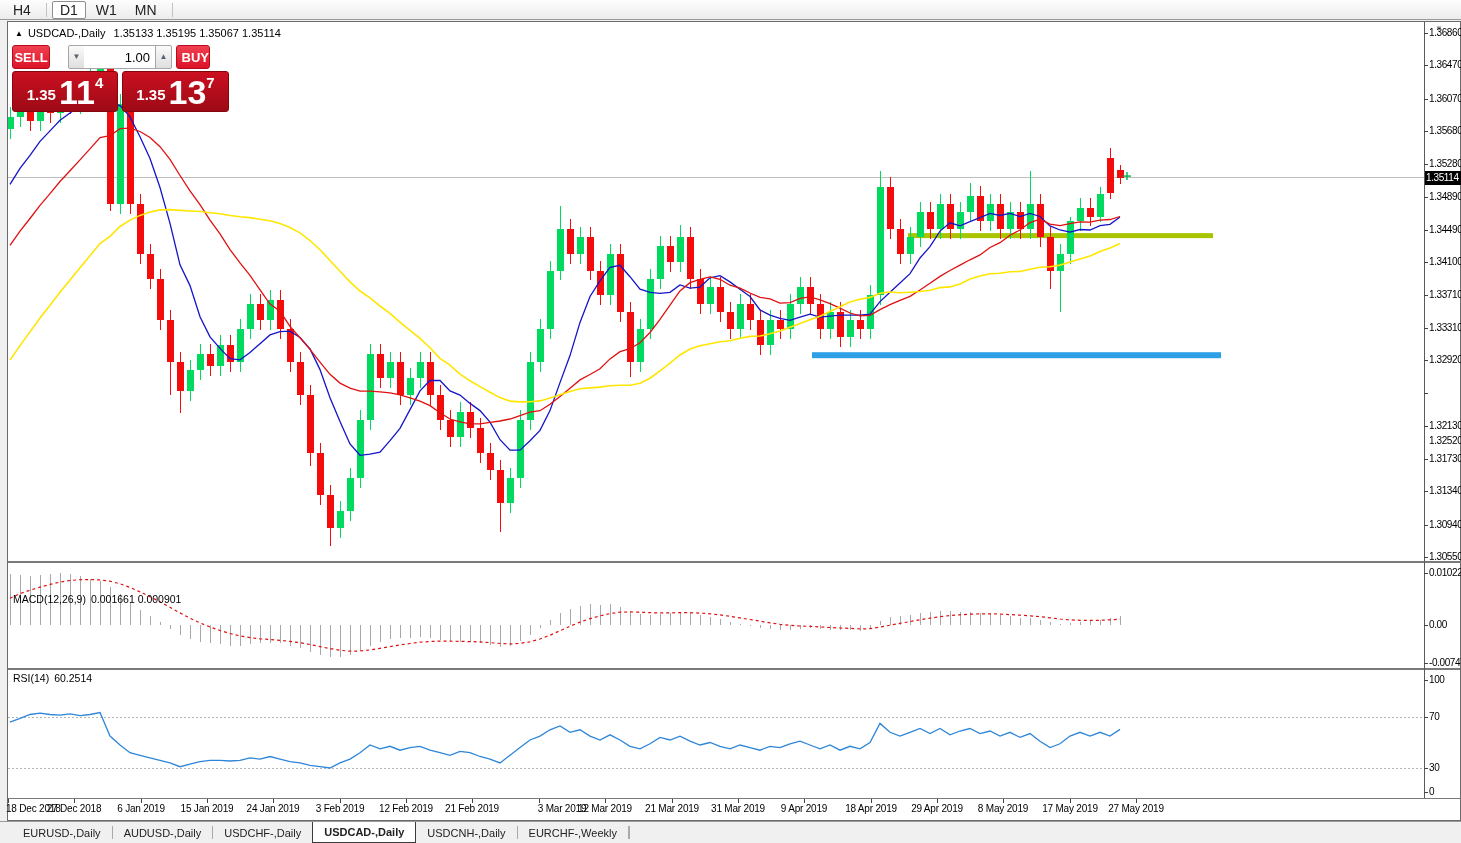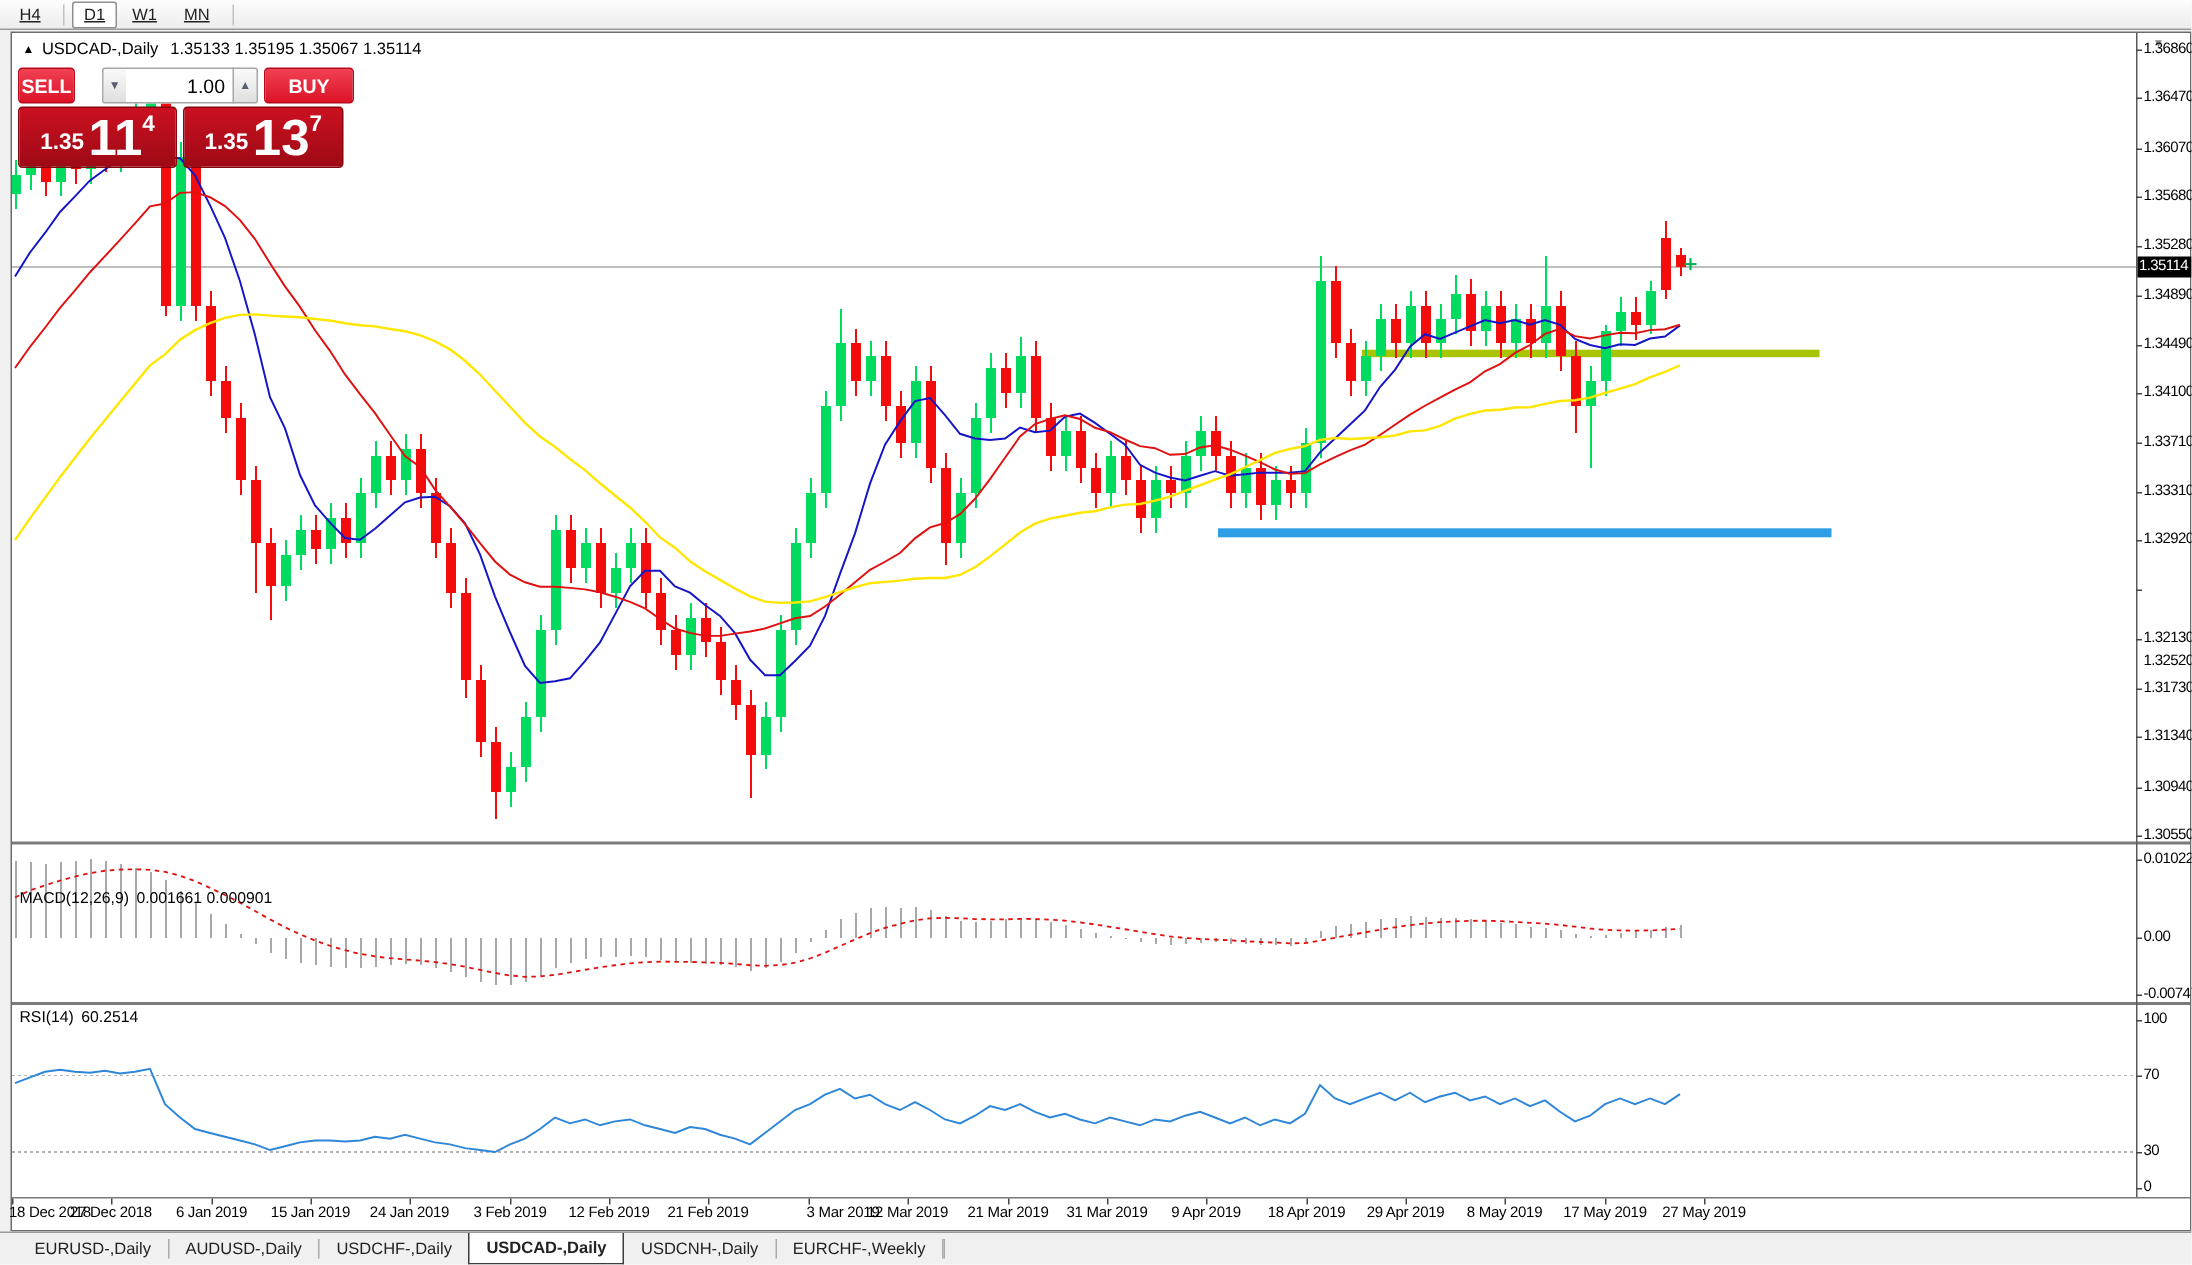--- a/index.html
+++ b/index.html
@@ -3,22 +3,22 @@
 <meta charset="utf-8">
 <style>
   html,body{margin:0;padding:0;}
   body{width:1461px;height:843px;position:relative;background:#f0f0f0;
        font-family:"Liberation Sans",sans-serif;overflow:hidden;-webkit-font-smoothing:antialiased;}
 
   
   #toolbar{position:absolute;left:0;top:0;width:1461px;height:20px;box-sizing:border-box;
            background:linear-gradient(#fdfdfd,#ececec);border-bottom:1px solid #9a9a9a;
            display:flex;align-items:center;padding-left:5px;}
-  .tf-btn{height:16px;line-height:16px;padding:0 7px;font-size:11px;color:#222;margin-right:2px;
-          border:1px solid transparent;border-radius:2px;cursor:default;text-decoration:underline;}
+  .tf-btn{height:16px;line-height:16px;padding:0 7px;font-size:14px;color:#222;margin-right:2px;
+          border:1px solid transparent;border-radius:2px;cursor:default;}
   .tf-btn.active{background:#fff;border-color:#8f8f8f;}
   .tf-sep{width:1px;height:14px;background:#c2c2c2;margin:0 5px;}
 
   
   #chart-frame{position:absolute;left:7px;top:21px;width:1452px;height:798px;background:#fff;
                border:1px solid #6b6b6b;}
   #chart-frame svg{position:absolute;left:0;display:block;}
   .hsep{position:absolute;left:0;width:1452px;background:#7a7a7a;}
   #vsep-axis{position:absolute;left:1416px;top:0;width:1px;height:776px;background:#5a5a5a;}
 
@@ -32,21 +32,21 @@
   #chart-title{position:absolute;left:7px;top:5px;font-size:11px;color:#000;white-space:nowrap;}
   #chart-title .tri{font-size:8px;margin-right:5px;vertical-align:1px;}
   #chart-title .sym{margin-right:8px;}
 
   
   #trade{position:absolute;left:4px;top:22px;width:218px;}
   .trd-btn{position:absolute;height:24px;border-radius:3px;color:#fff;font-weight:bold;font-size:13px;
            text-align:center;line-height:24px;background:linear-gradient(#f04152,#dc1328);
            border:1px solid #b70b1c;box-sizing:border-box;cursor:default;}
   #sell-btn{left:0;top:1px;width:38px;text-align:center;}
-  #buy-btn{left:164px;top:1px;width:60px;}
+  #buy-btn{left:164px;top:1px;width:34px;text-align:right;}
   .spin{position:absolute;top:1px;width:17px;height:24px;box-sizing:border-box;border:1px solid #a6a6a6;
         background:linear-gradient(#fafafa,#dfdfdf);color:#56606e;font-size:8px;text-align:center;line-height:22px;}
   #spin-down{left:56px;border-radius:2px 0 0 2px;}
   #spin-up{left:143px;border-radius:0 2px 2px 0;}
   #vol-field{position:absolute;left:72px;top:1px;width:72px;height:24px;box-sizing:border-box;
              border:1px solid #a6a6a6;border-left:none;border-right:none;background:#fff;
              font-family:"Liberation Sans",sans-serif;font-size:13px;text-align:right;padding-right:6px;color:#000;}
   .bigpanel{position:absolute;top:27px;width:106px;height:41px;border-radius:3px;
             background:linear-gradient(#cb1021,#9d0a15);border:1px solid #86060f;box-sizing:border-box;
             color:#fff;display:flex;align-items:flex-end;justify-content:center;padding-bottom:4px;}

